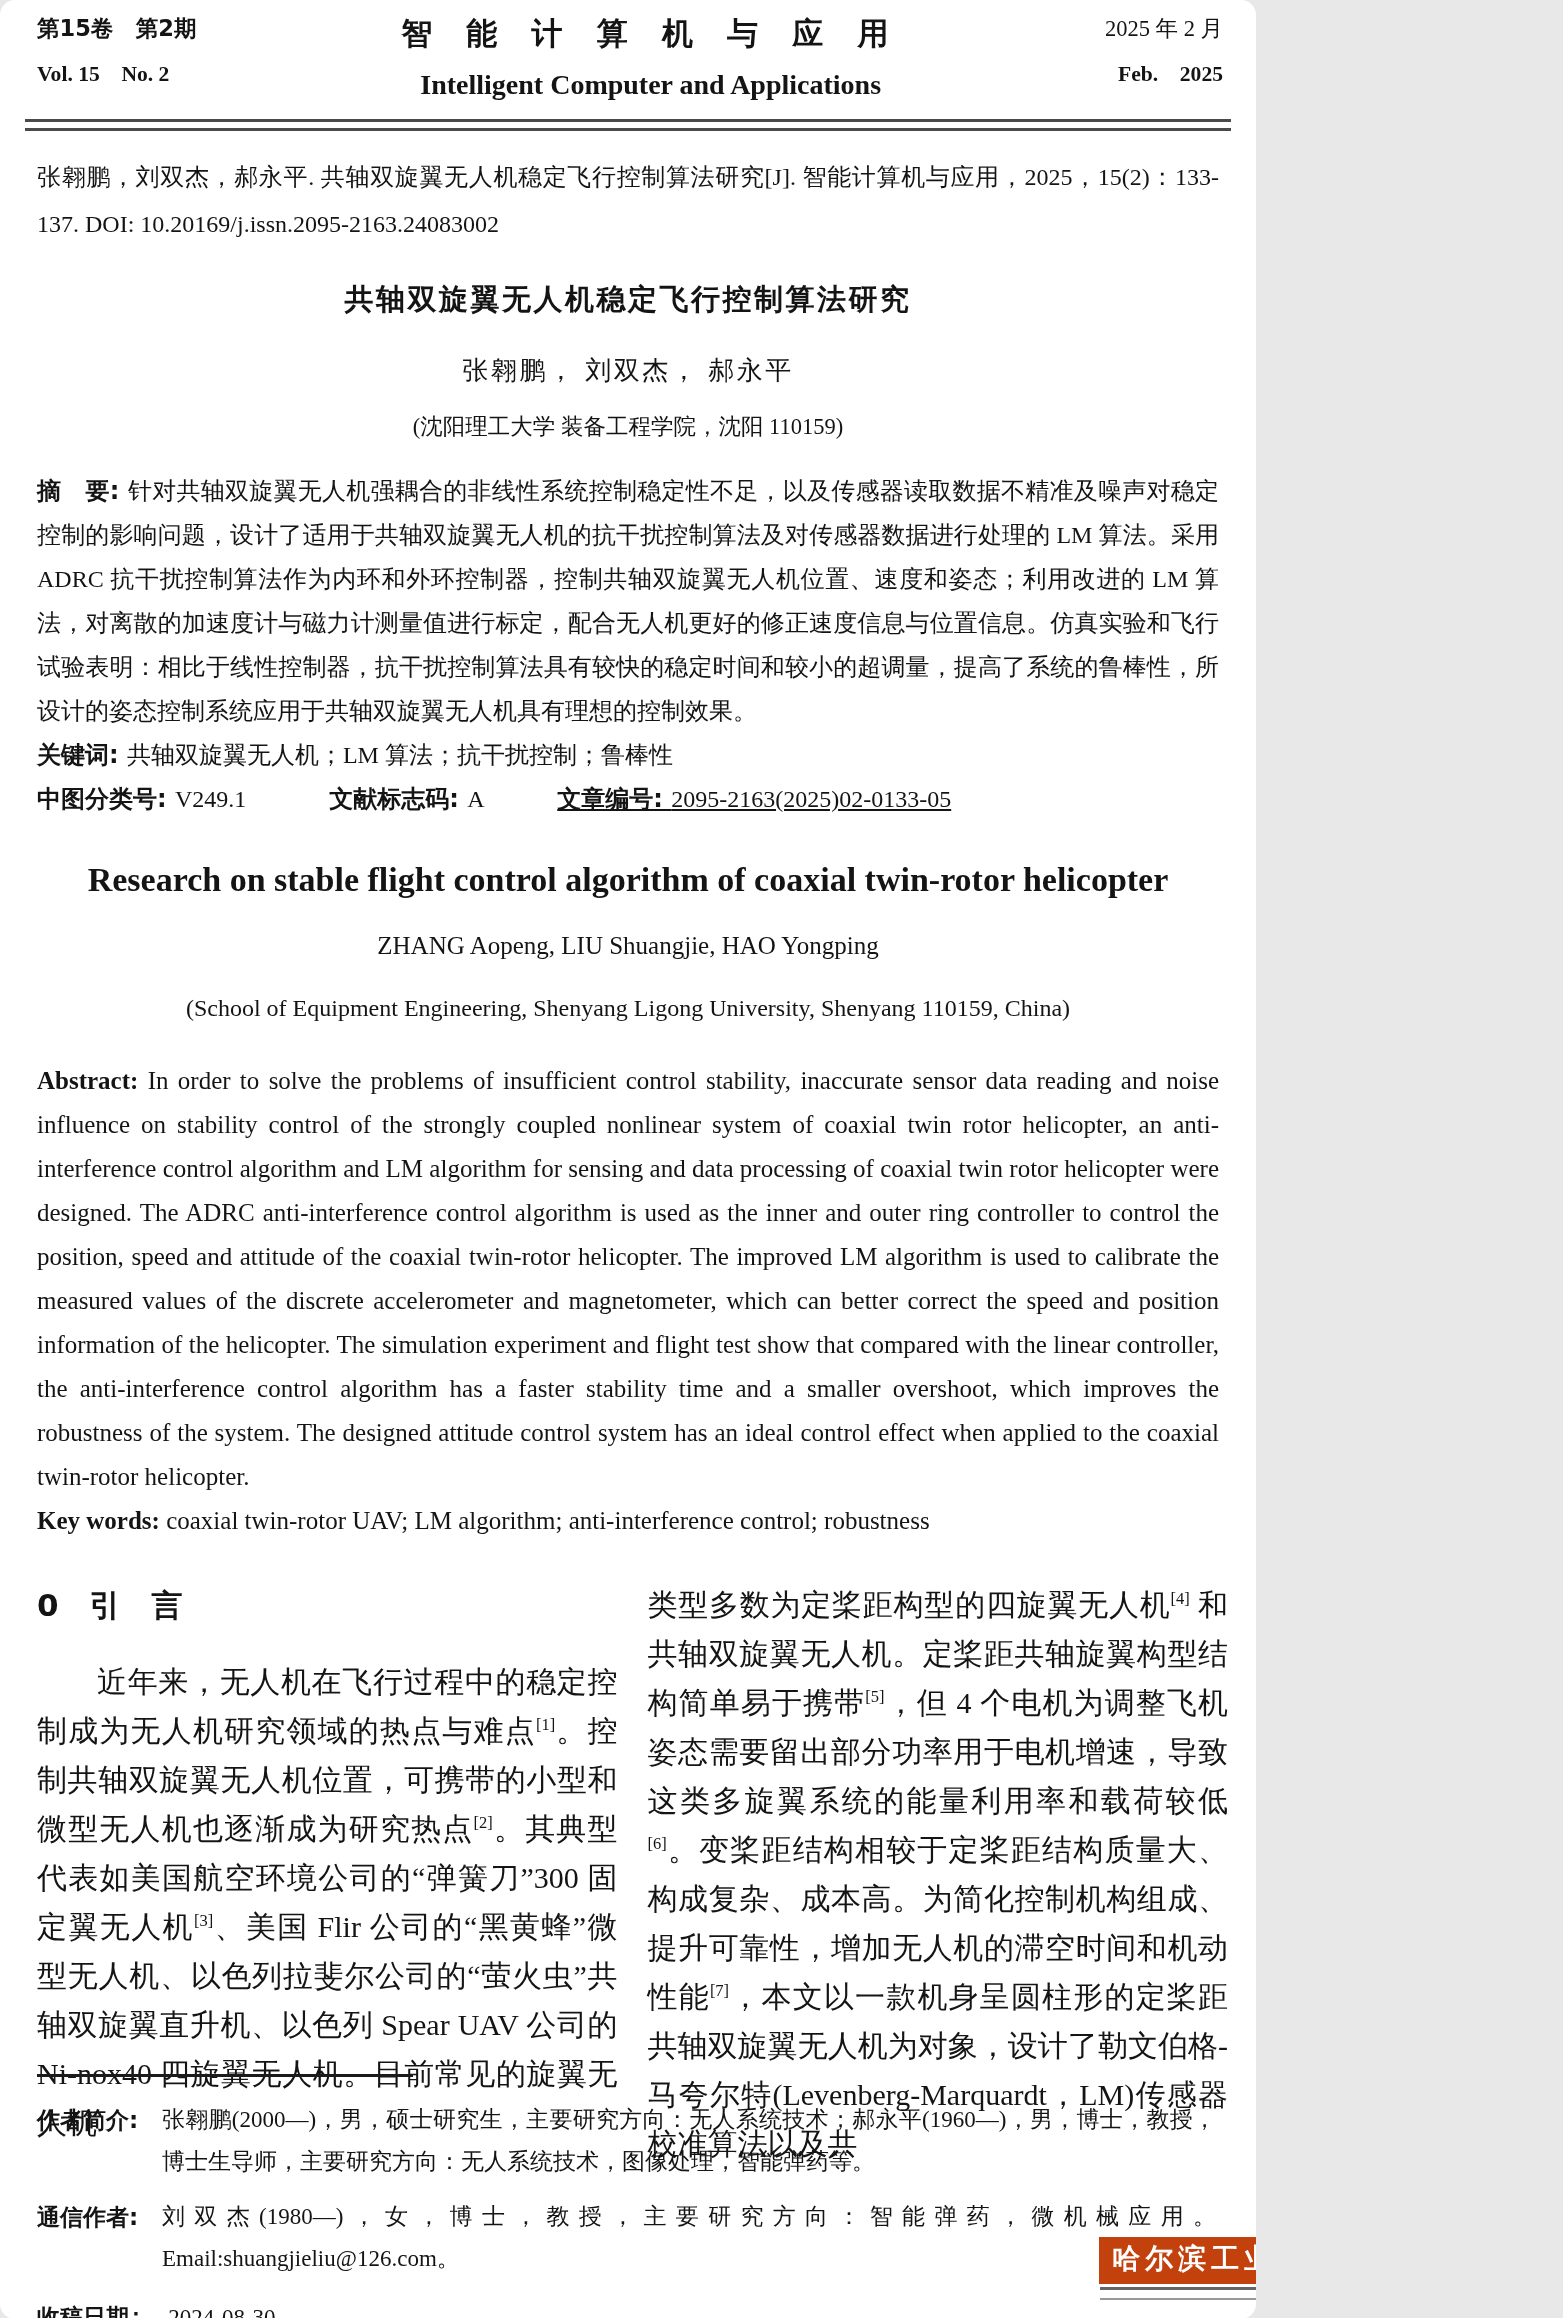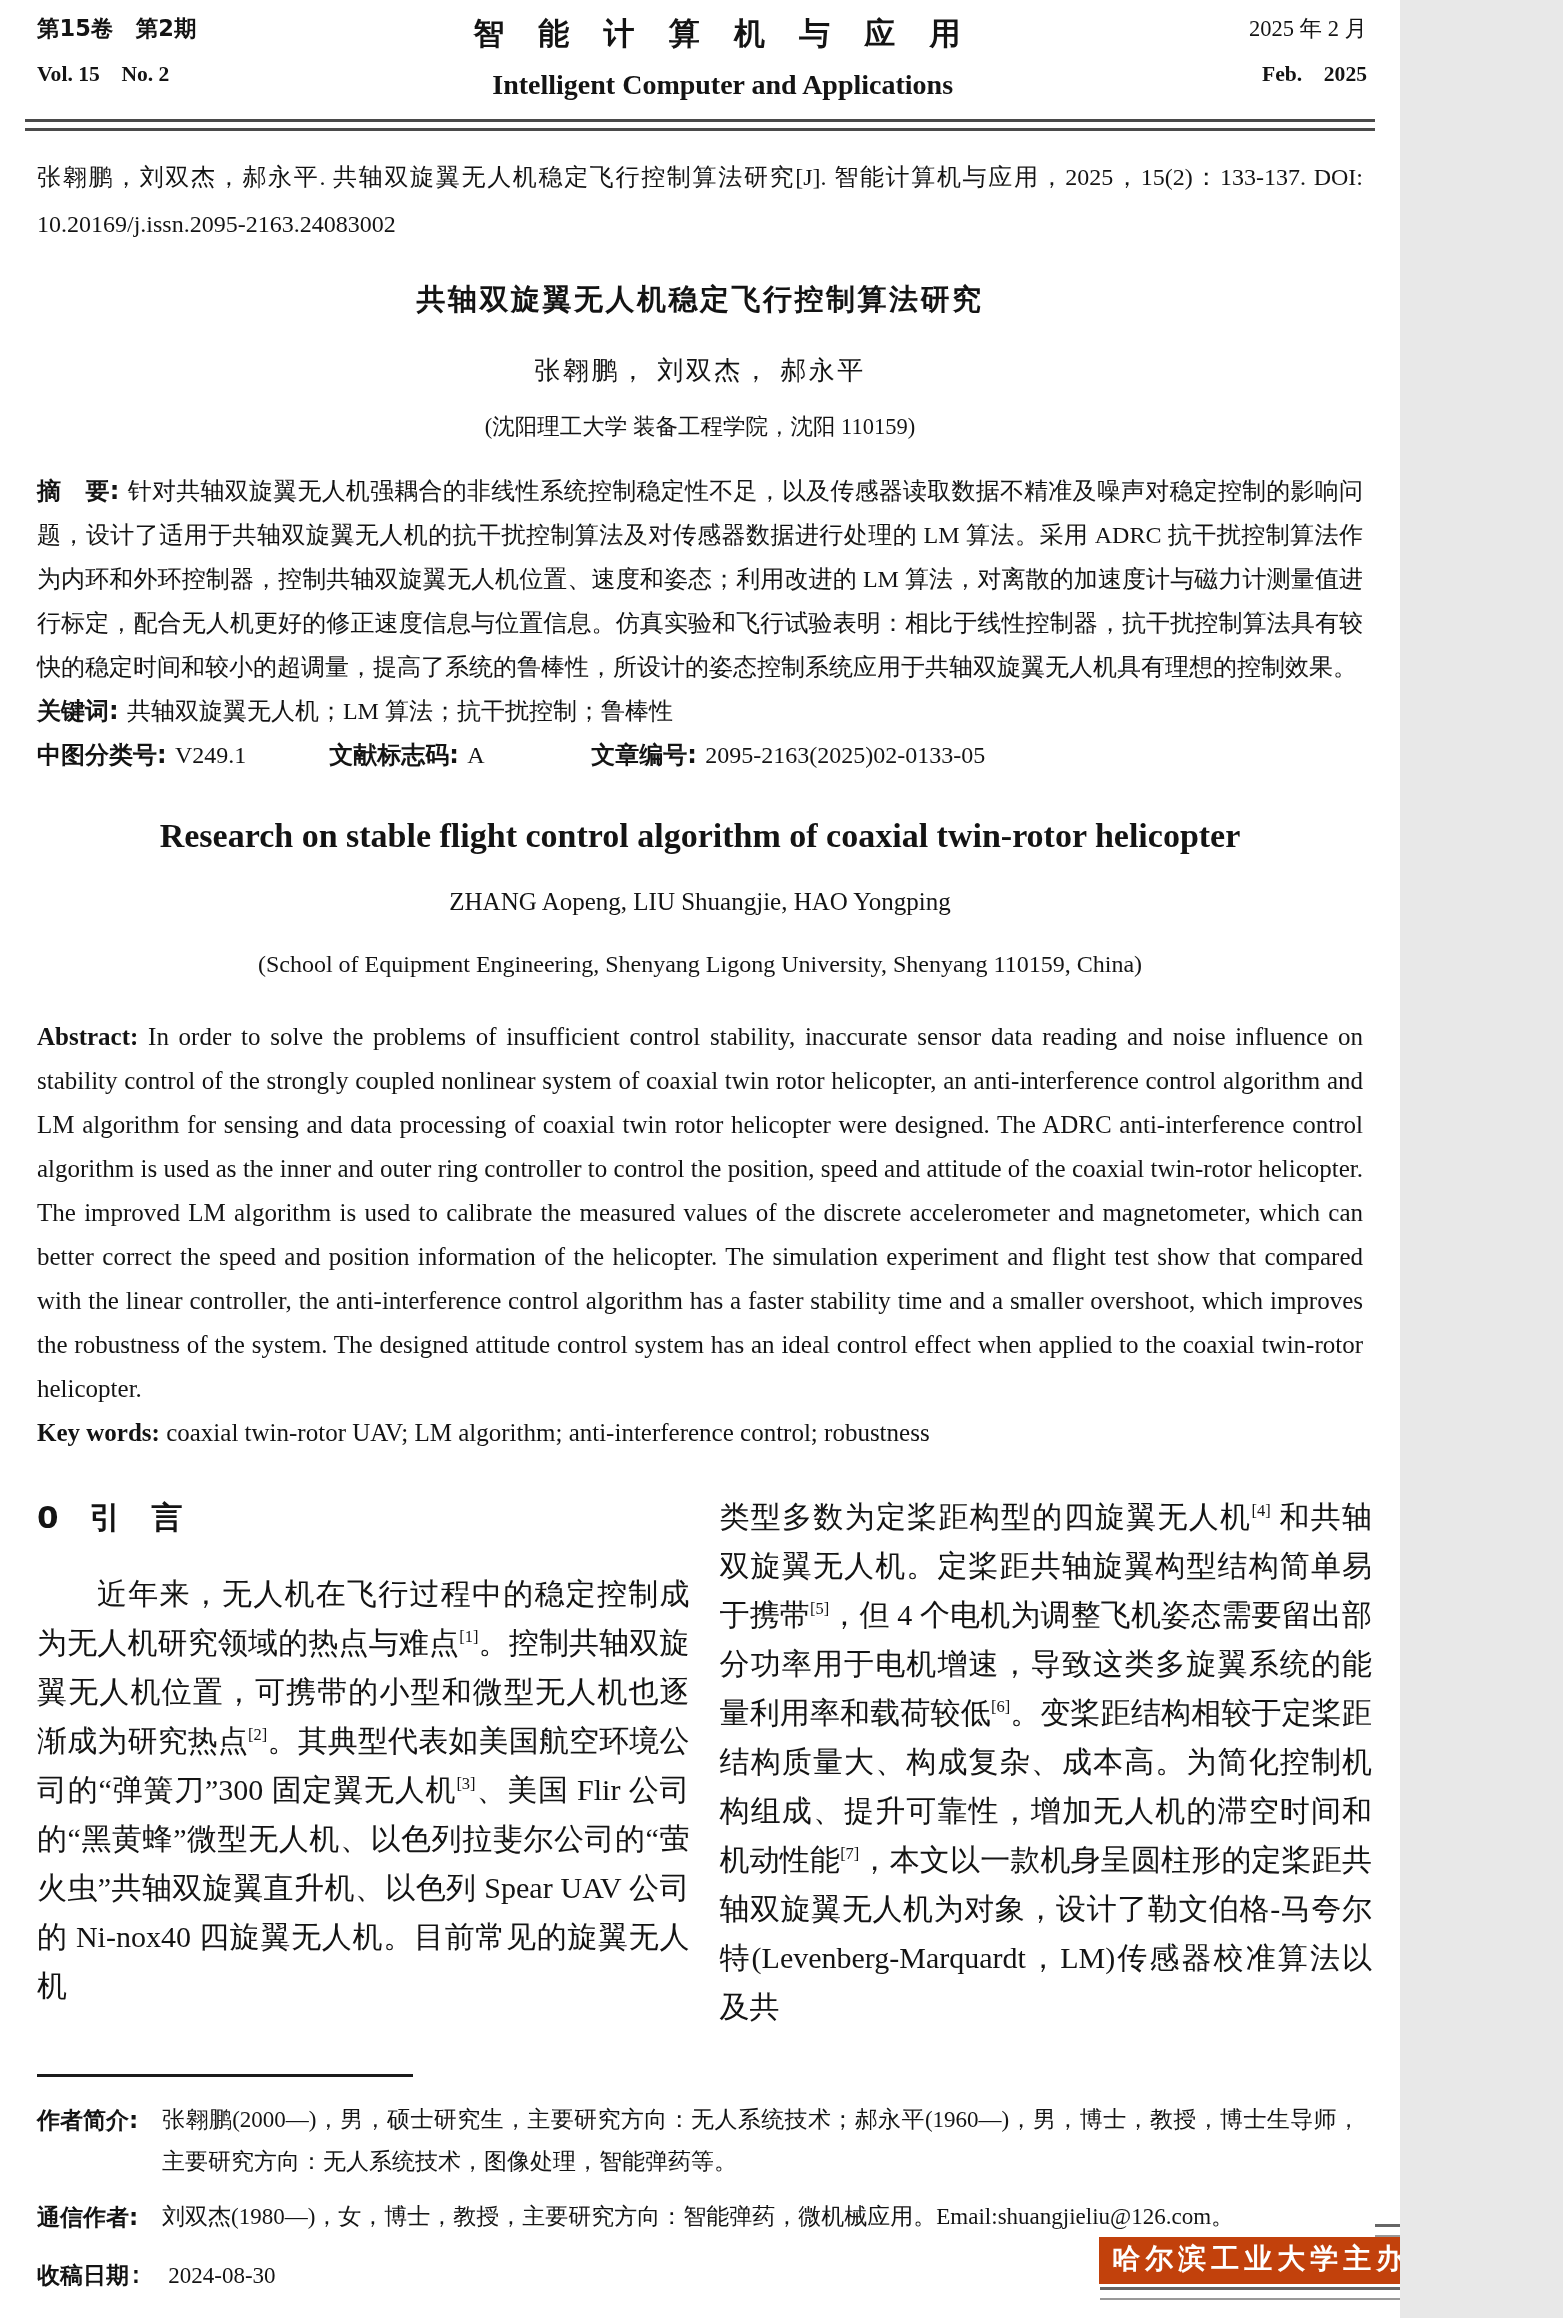--- a/index.html
+++ b/index.html
@@ -1,20 +1,21 @@
 <!DOCTYPE html>
 <html style="font-size:13.3px"><head>
 <meta charset="utf-8">
 <title>Journal Page</title>
 <style>
   html,body{margin:0;padding:0;background:#e8e8e8;}
   .page{
-    position:relative; width:1400px; height:2319px; background:#ffffff;
+    position:relative; width:1256px; height:2319px; background:#ffffff;
     color:#141414; overflow:hidden;
     font-family:"Liberation Serif","DejaVu Serif",serif;
+    border-radius:15px;
   }
   
   .hdr{display:flex; justify-content:space-between; align-items:flex-start; padding:13.3px 33px 0 37px;}
   .hdr-left .l1{font-size:22.5px; font-weight:bold; font-family:"DejaVu Sans","Liberation Sans",sans-serif;}
   .hdr-left .l2{font-size:21.6px; font-weight:bold; margin-top:15px;}
   .hdr-center{text-align:center;}
   .j-cn{font-size:31px; font-weight:bold; letter-spacing:11.7px; font-family:"DejaVu Sans","Liberation Sans",sans-serif;}
   .j-en{font-size:28px; font-weight:bold; margin-top:13.3px;}
   .hdr-right{text-align:right;}
   .hdr-right .r1{font-size:22.5px;}
@@ -25,21 +26,21 @@
   
   .title-cn{margin:32px 0 0 0; text-align:center; font-size:29px; font-weight:bold; letter-spacing:2.5px;
             font-family:"DejaVu Sans","Liberation Sans",sans-serif;}
   .authors-cn{margin-top:33px; text-align:center; font-size:26px; letter-spacing:2.5px;}
   .affil-cn{margin-top:23px; text-align:center; font-size:22.5px;}
   
   .abs-cn{margin:27px 37px 0 37px; font-size:24px; line-height:44px; text-align:justify;}
   .kw-cn,.clc-line{margin:0 37px; font-size:24px; line-height:44px; text-align:left;}
   .lbl-hei{font-weight:bold; font-family:"DejaVu Sans","Liberation Sans",sans-serif;}
   .clc-item2{margin-left:77px;}
-  .clc-item3{margin-left:102px;}
+  .clc-item3{margin-left:68px;text-decoration:underline;}
   
   .title-en{margin:40px 33px 15px 33px; text-align:center; font-size:34px; font-weight:bold;}
   .authors-en{margin-top:33px; text-align:center; font-size:25px;}
   .affil-en{margin-top:35px; text-align:center; font-size:24px;}
   .abs-en{margin:37px 37px 0 37px; font-size:25px; line-height:44px; text-align:justify;}
   .kw-en{margin:0 37px; font-size:25px; line-height:44px;}
   .lbl-bold{font-weight:bold;}
   
   .columns{display:flex; gap:30px; margin:37px 28px 0 37px;}
   .col{flex:1; min-width:0;}

